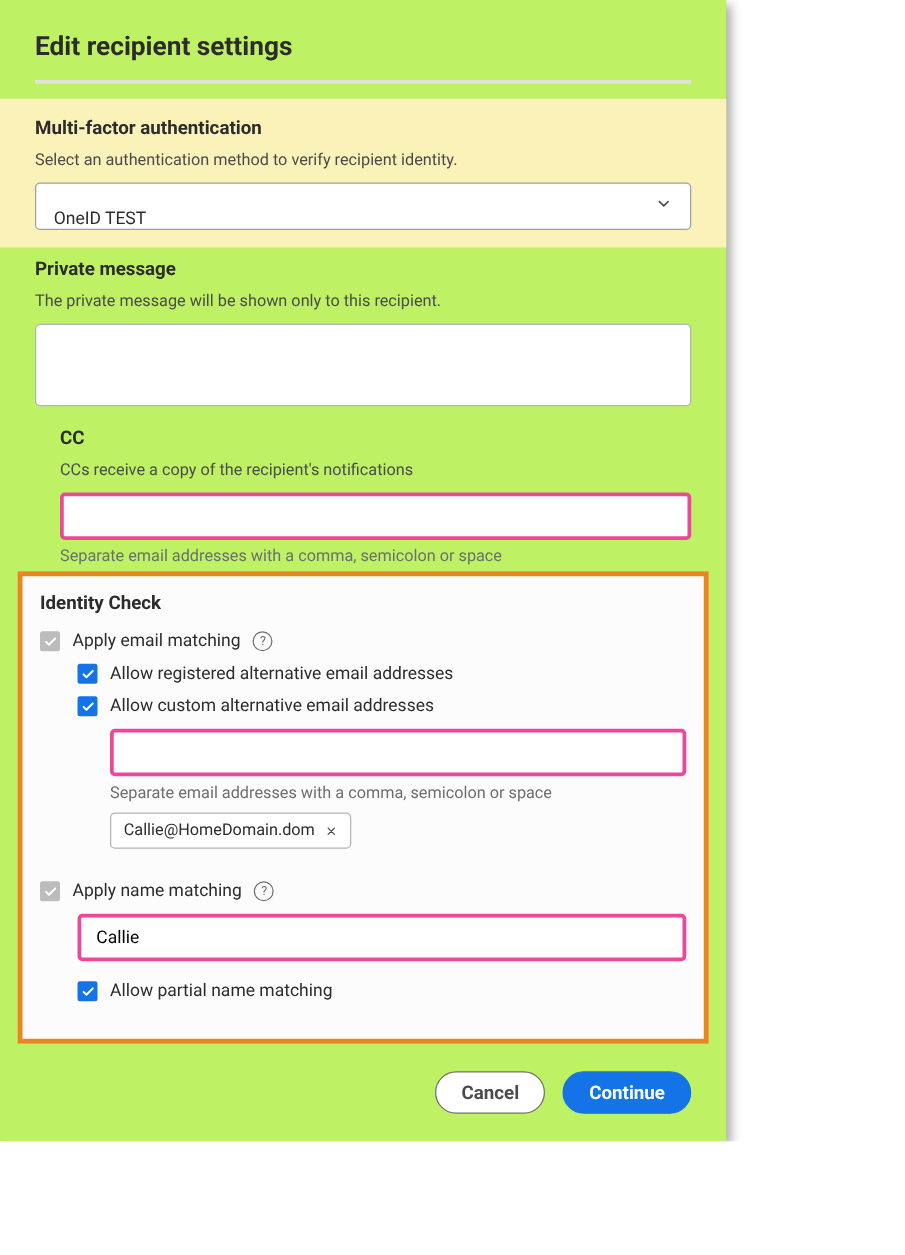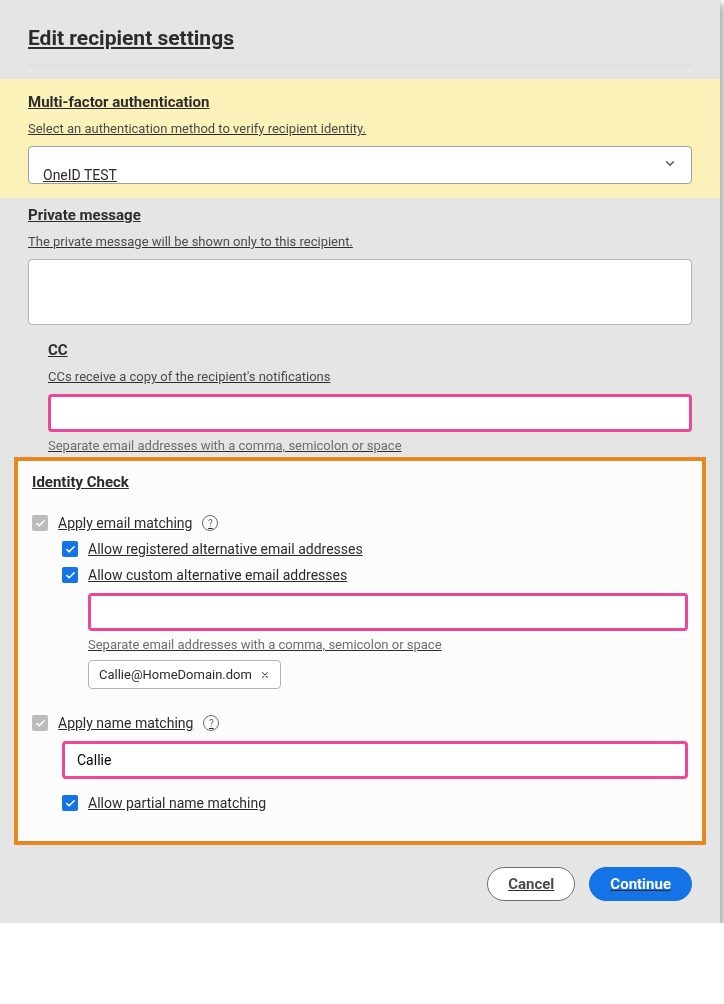--- a/index.html
+++ b/index.html
@@ -3,25 +3,24 @@
 <meta charset="utf-8">
 <style>
   * { box-sizing: border-box; }
   body {
     margin: 0;
     font-family: -apple-system, BlinkMacSystemFont, "Segoe UI", Roboto, Helvetica, Arial, sans-serif;
     background: #fff;
     color: #2c2c2c;
   }
   .modal {
-    width: 720px;
-    background: #e5e5e5;
+    width: 581px;
+    background: #bef264;
     position: relative;
     box-shadow: 4px 4px 8px rgba(0,0,0,0.35);
-    text-decoration: underline;
   }
   .modal-inner {
     padding: 0;
   }
   .title {
     font-size: 21px;
     font-weight: 700;
     padding: 26px 28px 14px 28px;
     color: #2c2c2c;
   }
@@ -96,21 +95,21 @@
     margin-top: 6px;
   }
 
   
   .identity-box {
     margin: 4px 14px 10px 14px;
     border: 4px solid #e8871e;
     padding: 12px 14px 20px 14px;
     background: #fcfcfc;
   }
-  .identity-box .section-heading { margin-bottom: 24px; }
+  .identity-box .section-heading { margin-bottom: 14px; }
 
   .check-row {
     display: flex;
     align-items: center;
     gap: 10px;
     margin: 10px 0;
     font-size: 14px;
     color: #2c2c2c;
   }
   .checkbox {

